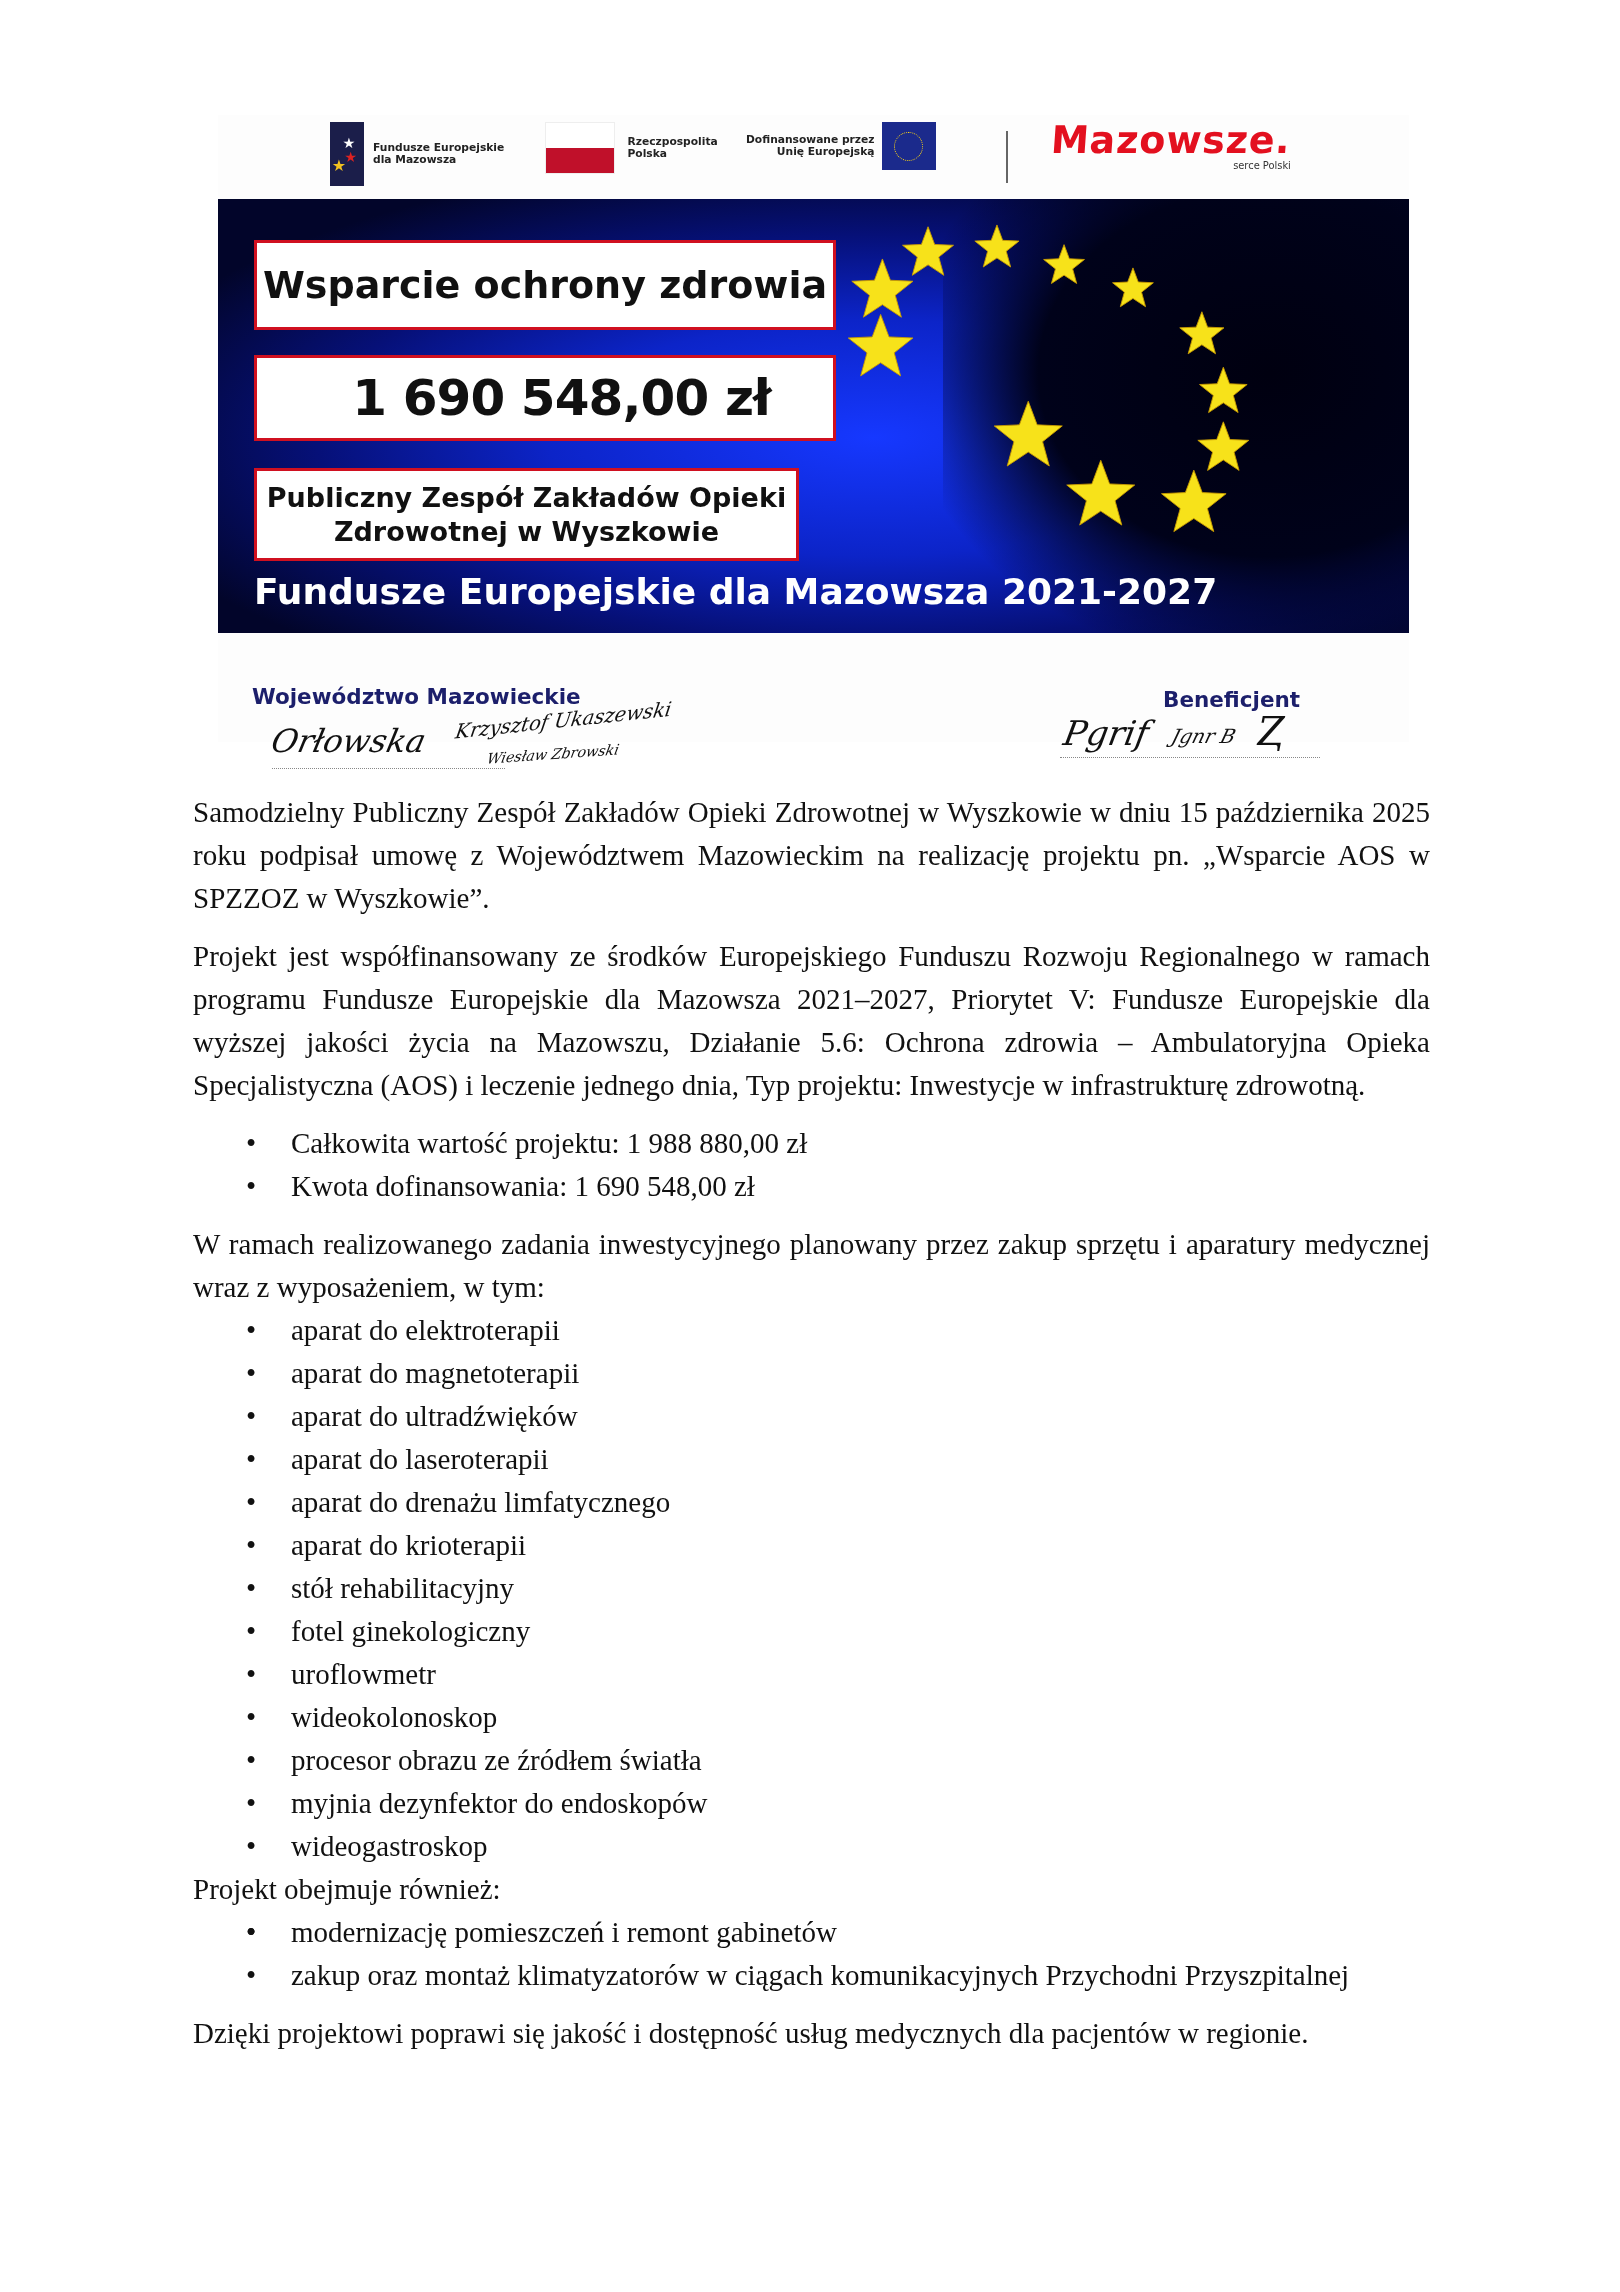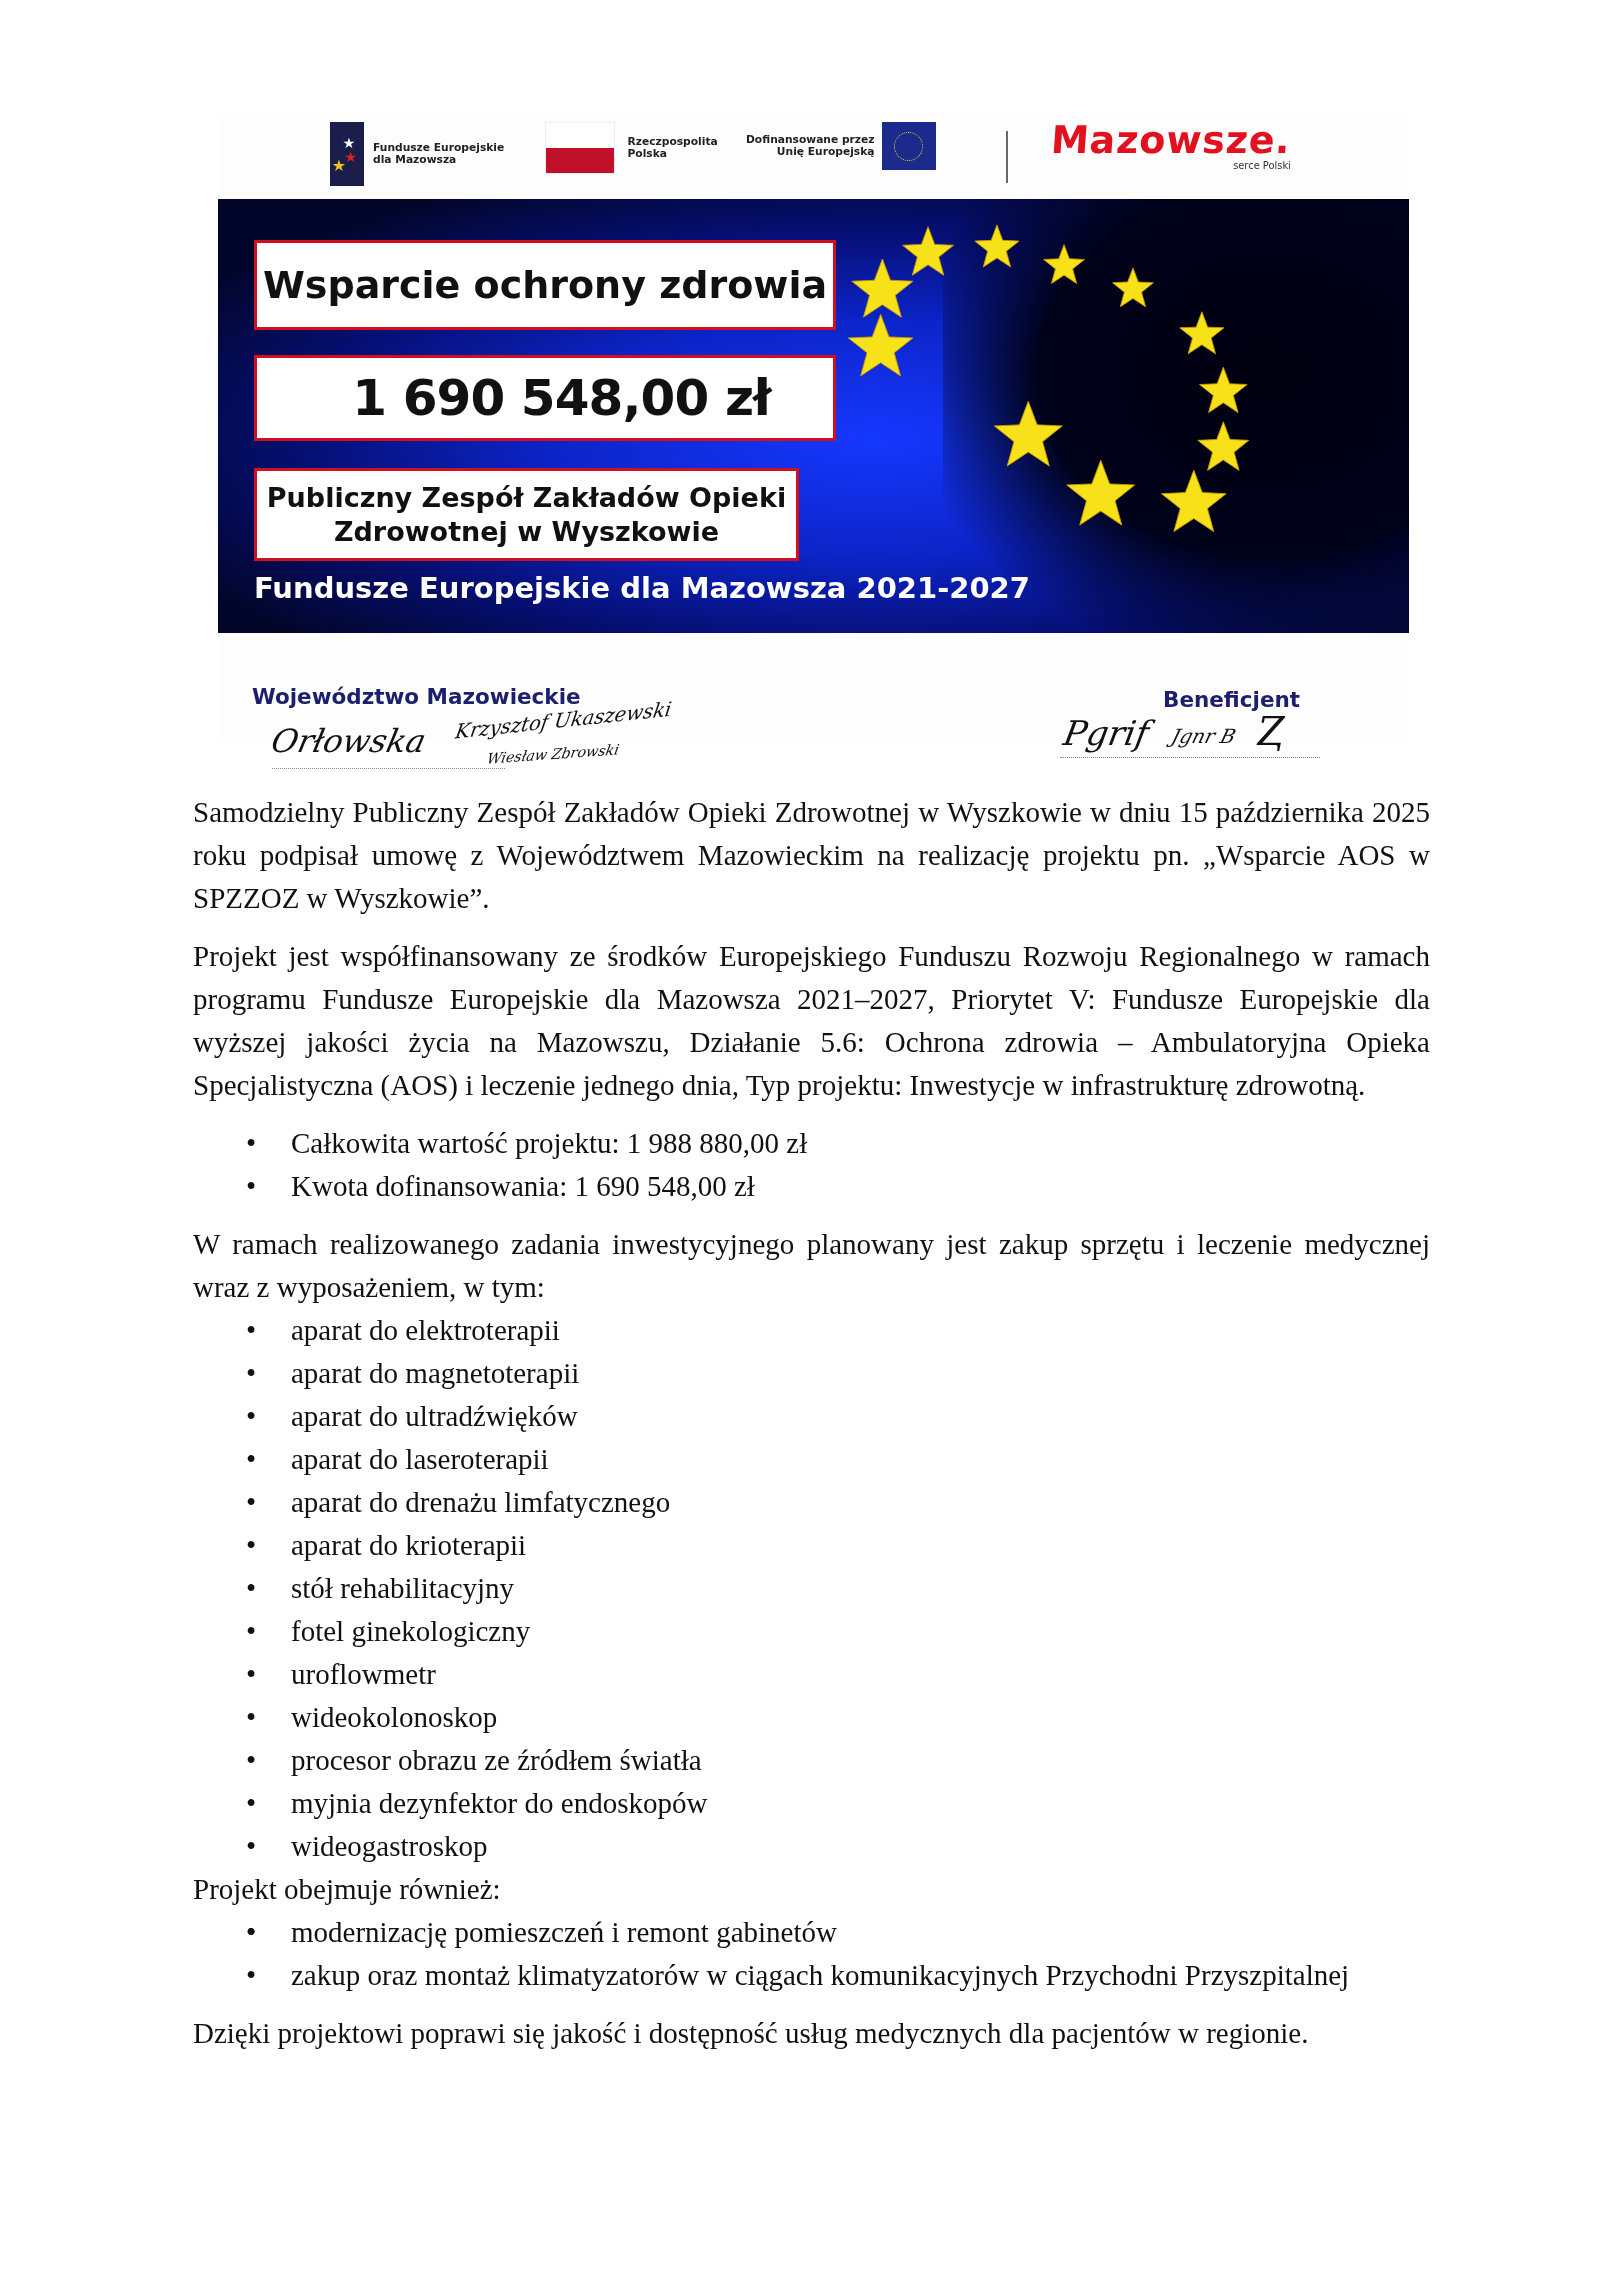--- a/index.html
+++ b/index.html
@@ -29,21 +29,21 @@
     .mz-sub { font-family: "DejaVu Sans", sans-serif; font-size: 9.9px; color: #333; margin-top: -1.8px; }
 
     .panel { position: absolute; left: 0; top: 84px; width: 1191px; height: 434px; overflow: hidden;
       background: radial-gradient(ellipse at 55% 55%, #1638ff 0%, #0c24c8 35%, #061078 60%, #02052a 85%); }
     .panel .dark-land { position: absolute; right: 0; top: 0; width: 466px; height: 434px;
       background: radial-gradient(ellipse at 70% 40%, #000010 0%, #00021a 50%, rgba(0,0,20,0) 80%); }
     .box { position: absolute; background: #fff; border: 3.6px solid #d01020; box-sizing: border-box; display: flex; align-items: center; justify-content: center; font-family: "DejaVu Sans", sans-serif; font-weight: bold; color: #111; text-align: center; }
     .box-title { left: 36px; top: 41px; width: 582px; height: 90px; font-size: 38px; }
     .box-amount { left: 36px; top: 156px; width: 582px; height: 86px; font-size: 50px; letter-spacing: -0.9px; padding-left: 33px; }
     .box-org { left: 36px; top: 269px; width: 545px; height: 93px; font-size: 27px; line-height: 34px; flex-direction: column; }
-    .programme { position: absolute; left: 36px; top: 372px; font-family: "DejaVu Sans", sans-serif; font-weight: bold; color: #fff; font-size: 29px; white-space: nowrap; }
+    .programme { position: absolute; left: 36px; top: 372px; font-family: "DejaVu Sans", sans-serif; font-weight: bold; color: #fff; font-size: 36px; white-space: nowrap; }
     .stars svg { position: absolute; left: 0; top: 0; }
 
     .signatures { position: absolute; left: 0; top: 519px; width: 1191px; height: 108px; margin-top: 39px; }
     .sig-label { position: absolute; font-family: "DejaVu Sans", sans-serif; font-weight: bold; color: #1c1f6b; font-size: 21.5px; }
     .sig-left { left: 34px; top: 10.7px; }
     .sig-right { left: 945px; top: 14px; }
     .sig-scribble { position: absolute; font-family: "DejaVu Serif", serif; font-style: italic; color: #111; }
     .scr1 { left: 54px; top: 49px; font-size: 32px; transform: skewX(-12deg); }
     .scr2 { left: 237px; top: 36px; font-size: 19.7px; transform: rotate(-6deg) skewX(-15deg); }
     .scr3 { left: 269px; top: 73px; font-size: 14.3px; transform: rotate(-4deg) skewX(-15deg); }
@@ -151,21 +151,21 @@
 
 <div class="body-text">
   <p class="p1">Samodzielny Publiczny Zespół Zakładów Opieki Zdrowotnej w Wyszkowie w dniu 15 października 2025 roku podpisał umowę z Województwem Mazowieckim na realizację projektu pn. „Wsparcie AOS w SPZZOZ w Wyszkowie”.</p>
   <p class="p2">Projekt jest współfinansowany ze środków Europejskiego Funduszu Rozwoju Regionalnego w ramach programu Fundusze Europejskie dla Mazowsza 2021–2027, Priorytet V: Fundusze Europejskie dla wyższej jakości życia na Mazowszu, Działanie 5.6: Ochrona zdrowia – Ambulatoryjna Opieka Specjalistyczna (AOS) i leczenie jednego dnia, Typ projektu: Inwestycje w infrastrukturę zdrowotną.</p>
 
   <ul class="bullets ul-amounts">
     <li><span class="bullet">•</span><span>Całkowita wartość projektu: 1 988 880,00 zł</span></li>
     <li><span class="bullet">•</span><span>Kwota dofinansowania: 1 690 548,00 zł</span></li>
   </ul>
 
-  <p>W ramach realizowanego zadania inwestycyjnego planowany jest zakup sprzętu i leczenie medycznej wraz z wyposażeniem, w tym:</p>
+  <p>W ramach realizowanego zadania inwestycyjnego planowany przez zakup sprzętu i aparatury medycznej wraz z wyposażeniem, w tym:</p>
   <ul class="bullets ul-equip" id="equipment-list">
       <li><span class="bullet">•</span><span>aparat do elektroterapii</span></li>
       <li><span class="bullet">•</span><span>aparat do magnetoterapii</span></li>
       <li><span class="bullet">•</span><span>aparat do ultradźwięków</span></li>
       <li><span class="bullet">•</span><span>aparat do laseroterapii</span></li>
       <li><span class="bullet">•</span><span>aparat do drenażu limfatycznego</span></li>
       <li><span class="bullet">•</span><span>aparat do krioterapii</span></li>
       <li><span class="bullet">•</span><span>stół rehabilitacyjny</span></li>
       <li><span class="bullet">•</span><span>fotel ginekologiczny</span></li>
       <li><span class="bullet">•</span><span>uroflowmetr</span></li>

